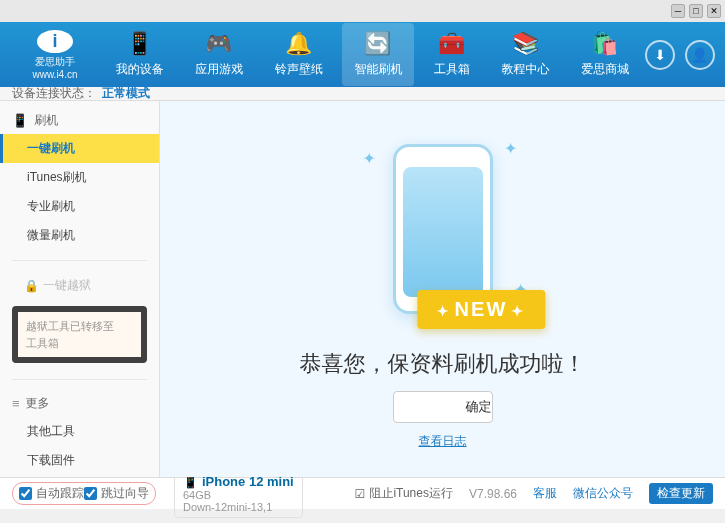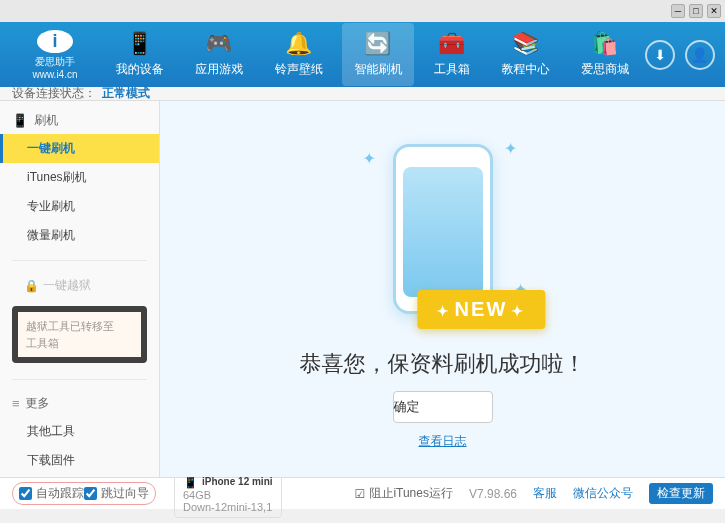--- a/index.html
+++ b/index.html
@@ -296,21 +296,21 @@
       height: 32px;
       background: white;
       border: 1px solid #ccc;
       border-radius: 4px;
       cursor: pointer;
       font-size: 13px;
       color: #333;
       margin-bottom: 10px;
       display: flex;
       align-items: center;
-      justify-content: flex-start;
+      justify-content: flex-end;
     }
     .calendar-link {
       font-size: 12px;
       color: #1a7bc4;
       cursor: pointer;
       text-decoration: underline;
     }
 
     
     .footer {
@@ -335,23 +335,23 @@
       gap: 4px;
       cursor: pointer;
     }
     .checkbox-item input[type="checkbox"] {
       accent-color: #1a7bc4;
     }
     .device-info {
       margin-left: 10px;
     }
     .device-name {
-      color: #404040;
+      color: #0369a1;
       font-weight: bold;
-      font-size: 10px;
+      font-size: 13px;
     }
     .device-detail {
       color: #999;
       font-size: 11px;
     }
     .footer-right {
       display: flex;
       align-items: center;
       gap: 16px;
       color: #666;

